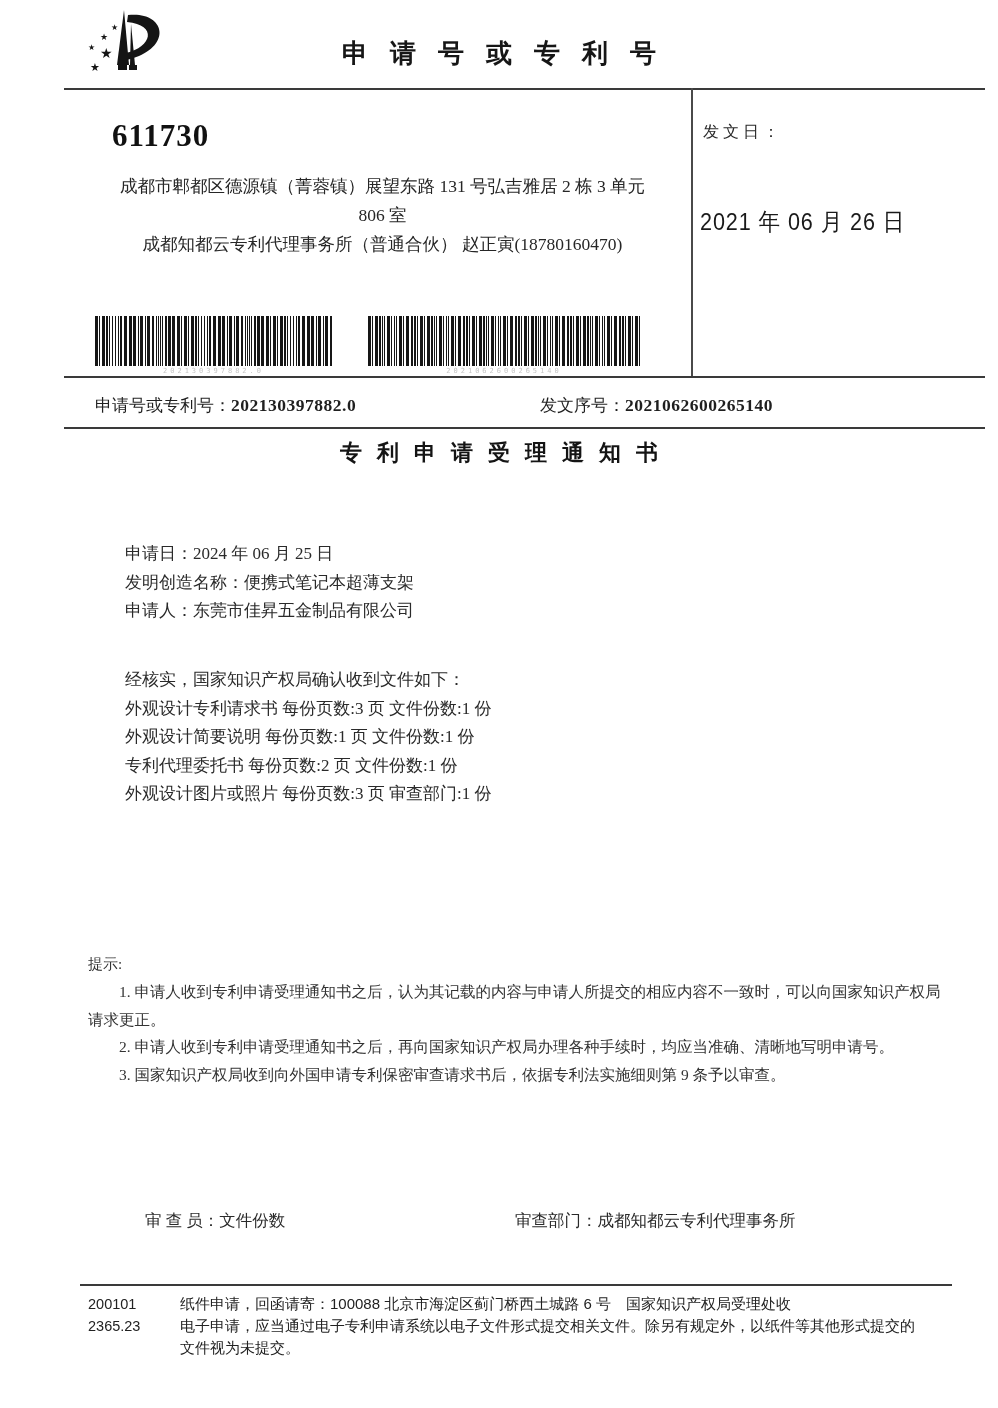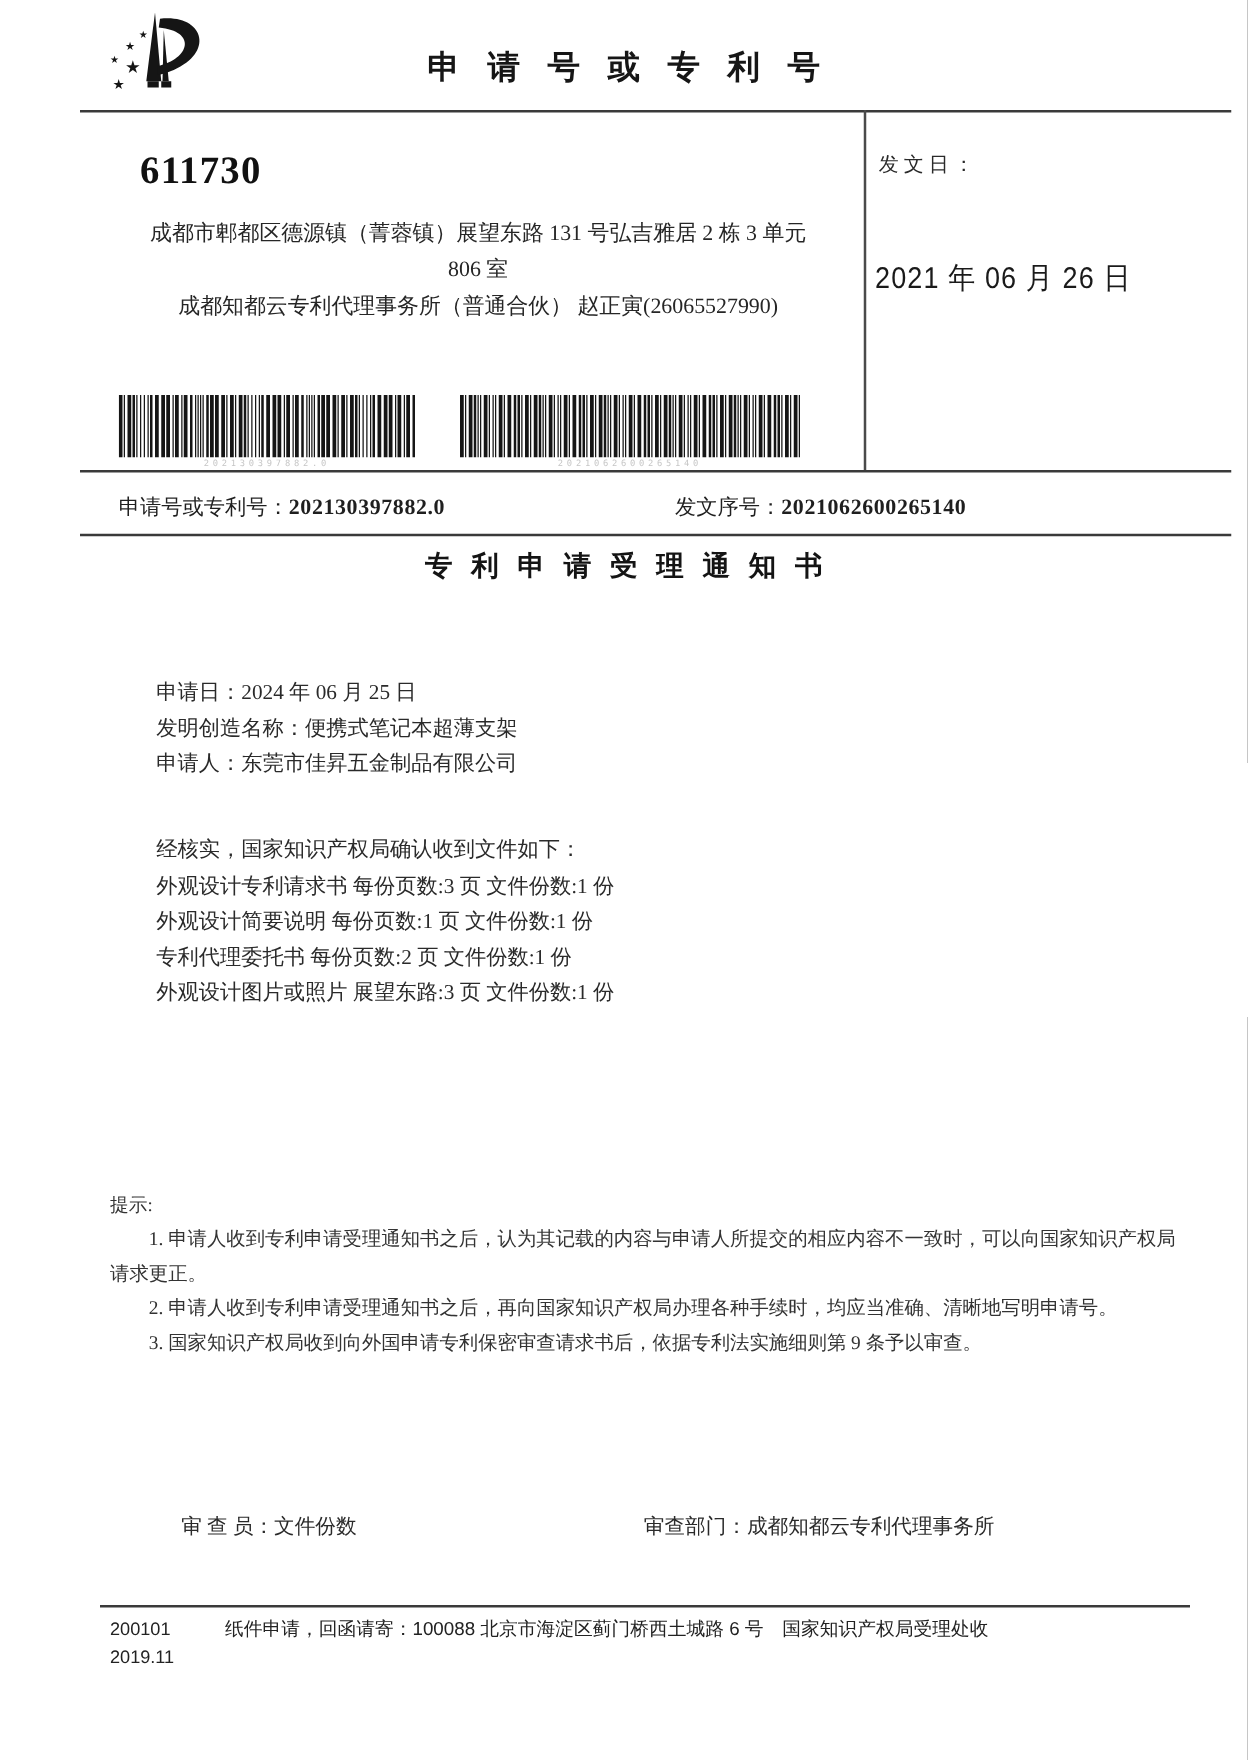--- a/index.html
+++ b/index.html
@@ -85,21 +85,21 @@
   <div class="agency-title sans">申请号或专利号</div>
 
   <div class="rule" style="top:88px;left:64px;width:921px;"></div>
   <div class="vrule" style="left:691px;top:88px;height:288px;"></div>
   <div class="rule" style="top:376px;left:64px;width:921px;"></div>
 
   <div class="postal">611730</div>
   <div class="addr-block">
     <div>成都市郫都区德源镇（菁蓉镇）展望东路 131 号弘吉雅居 2 栋 3 单元</div>
     <div>806 室</div>
-    <div>成都知都云专利代理事务所（普通合伙）  赵正寅(26065527990)</div>
+    <div>成都知都云专利代理事务所（普通合伙）  赵正寅(18780160470)</div>
   </div>
 
   <div class="issue-label">发文日：</div>
   <div class="issue-date">2021 年 06 月 26 日</div>
 
   <div class="barcode" style="left:95px;width:237px;"><i style="width:3px"></i><u style="width:1px"></u><i style="width:1px"></i><u style="width:2px"></u><i style="width:3px"></i><u style="width:1px"></u><i style="width:2px"></i><u style="width:1px"></u><i style="width:1px"></i><u style="width:2px"></u><i style="width:1px"></i><u style="width:2px"></u><i style="width:1px"></i><u style="width:2px"></u><i style="width:1px"></i><u style="width:1px"></u><i style="width:2px"></i><u style="width:2px"></u><i style="width:3px"></i><u style="width:2px"></u><i style="width:3px"></i><u style="width:1px"></u><i style="width:3px"></i><u style="width:2px"></u><i style="width:1px"></i><u style="width:1px"></u><i style="width:3px"></i><u style="width:2px"></u><i style="width:1px"></i><u style="width:1px"></u><i style="width:3px"></i><u style="width:2px"></u><i style="width:2px"></i><u style="width:2px"></u><i style="width:1px"></i><u style="width:1px"></u><i style="width:1px"></i><u style="width:1px"></u><i style="width:1px"></i><u style="width:1px"></u><i style="width:1px"></i><u style="width:2px"></u><i style="width:2px"></i><u style="width:1px"></u><i style="width:3px"></i><u style="width:1px"></u><i style="width:3px"></i><u style="width:2px"></u><i style="width:3px"></i><u style="width:1px"></u><i style="width:1px"></i><u style="width:2px"></u><i style="width:3px"></i><u style="width:1px"></u><i style="width:1px"></i><u style="width:2px"></u><i style="width:3px"></i><u style="width:1px"></u><i style="width:2px"></i><u style="width:1px"></u><i style="width:1px"></i><u style="width:2px"></u><i style="width:1px"></i><u style="width:2px"></u><i style="width:1px"></i><u style="width:2px"></u><i style="width:1px"></i><u style="width:1px"></u><i style="width:2px"></i><u style="width:2px"></u><i style="width:3px"></i><u style="width:2px"></u><i style="width:3px"></i><u style="width:1px"></u><i style="width:3px"></i><u style="width:2px"></u><i style="width:1px"></i><u style="width:1px"></u><i style="width:3px"></i><u style="width:2px"></u><i style="width:1px"></i><u style="width:1px"></u><i style="width:3px"></i><u style="width:2px"></u><i style="width:2px"></i><u style="width:2px"></u><i style="width:1px"></i><u style="width:1px"></u><i style="width:1px"></i><u style="width:1px"></u><i style="width:1px"></i><u style="width:1px"></u><i style="width:1px"></i><u style="width:2px"></u><i style="width:2px"></i><u style="width:1px"></u><i style="width:3px"></i><u style="width:1px"></u><i style="width:3px"></i><u style="width:2px"></u><i style="width:3px"></i><u style="width:1px"></u><i style="width:1px"></i><u style="width:2px"></u><i style="width:3px"></i><u style="width:1px"></u><i style="width:1px"></i><u style="width:2px"></u><i style="width:3px"></i><u style="width:1px"></u><i style="width:2px"></i><u style="width:1px"></u><i style="width:1px"></i><u style="width:2px"></u><i style="width:1px"></i><u style="width:2px"></u><i style="width:1px"></i><u style="width:2px"></u><i style="width:1px"></i><u style="width:1px"></u><i style="width:2px"></i><u style="width:2px"></u><i style="width:3px"></i><u style="width:2px"></u><i style="width:3px"></i><u style="width:1px"></u><i style="width:3px"></i><u style="width:2px"></u><i style="width:1px"></i><u style="width:1px"></u><i style="width:3px"></i><u style="width:2px"></u><i style="width:1px"></i><u style="width:1px"></u><i style="width:3px"></i><u style="width:2px"></u><i style="width:2px"></i></div>
   <div class="barcode" style="left:368px;width:272px;"><i style="width:3px"></i><u style="width:1px"></u><i style="width:1px"></i><u style="width:2px"></u><i style="width:3px"></i><u style="width:1px"></u><i style="width:2px"></i><u style="width:1px"></u><i style="width:1px"></i><u style="width:1px"></u><i style="width:1px"></i><u style="width:2px"></u><i style="width:3px"></i><u style="width:1px"></u><i style="width:1px"></i><u style="width:2px"></u><i style="width:1px"></i><u style="width:1px"></u><i style="width:1px"></i><u style="width:2px"></u><i style="width:3px"></i><u style="width:1px"></u><i style="width:1px"></i><u style="width:2px"></u><i style="width:3px"></i><u style="width:2px"></u><i style="width:2px"></i><u style="width:1px"></u><i style="width:2px"></i><u style="width:1px"></u><i style="width:1px"></i><u style="width:2px"></u><i style="width:3px"></i><u style="width:1px"></u><i style="width:1px"></i><u style="width:2px"></u><i style="width:3px"></i><u style="width:1px"></u><i style="width:2px"></i><u style="width:1px"></u><i style="width:1px"></i><u style="width:1px"></u><i style="width:1px"></i><u style="width:2px"></u><i style="width:3px"></i><u style="width:1px"></u><i style="width:1px"></i><u style="width:2px"></u><i style="width:1px"></i><u style="width:1px"></u><i style="width:1px"></i><u style="width:2px"></u><i style="width:3px"></i><u style="width:1px"></u><i style="width:1px"></i><u style="width:2px"></u><i style="width:3px"></i><u style="width:2px"></u><i style="width:2px"></i><u style="width:1px"></u><i style="width:2px"></i><u style="width:1px"></u><i style="width:1px"></i><u style="width:2px"></u><i style="width:3px"></i><u style="width:1px"></u><i style="width:1px"></i><u style="width:2px"></u><i style="width:3px"></i><u style="width:1px"></u><i style="width:2px"></i><u style="width:1px"></u><i style="width:1px"></i><u style="width:1px"></u><i style="width:1px"></i><u style="width:2px"></u><i style="width:3px"></i><u style="width:1px"></u><i style="width:1px"></i><u style="width:2px"></u><i style="width:1px"></i><u style="width:1px"></u><i style="width:1px"></i><u style="width:2px"></u><i style="width:3px"></i><u style="width:1px"></u><i style="width:1px"></i><u style="width:2px"></u><i style="width:3px"></i><u style="width:2px"></u><i style="width:2px"></i><u style="width:1px"></u><i style="width:2px"></i><u style="width:1px"></u><i style="width:1px"></i><u style="width:2px"></u><i style="width:3px"></i><u style="width:1px"></u><i style="width:1px"></i><u style="width:2px"></u><i style="width:3px"></i><u style="width:1px"></u><i style="width:2px"></i><u style="width:1px"></u><i style="width:1px"></i><u style="width:1px"></u><i style="width:1px"></i><u style="width:2px"></u><i style="width:3px"></i><u style="width:1px"></u><i style="width:1px"></i><u style="width:2px"></u><i style="width:1px"></i><u style="width:1px"></u><i style="width:1px"></i><u style="width:2px"></u><i style="width:3px"></i><u style="width:1px"></u><i style="width:1px"></i><u style="width:2px"></u><i style="width:3px"></i><u style="width:2px"></u><i style="width:2px"></i><u style="width:1px"></u><i style="width:2px"></i><u style="width:1px"></u><i style="width:1px"></i><u style="width:2px"></u><i style="width:3px"></i><u style="width:1px"></u><i style="width:1px"></i><u style="width:2px"></u><i style="width:3px"></i><u style="width:1px"></u><i style="width:2px"></i><u style="width:1px"></u><i style="width:1px"></i><u style="width:1px"></u><i style="width:1px"></i><u style="width:2px"></u><i style="width:3px"></i><u style="width:1px"></u><i style="width:1px"></i><u style="width:2px"></u><i style="width:1px"></i><u style="width:1px"></u><i style="width:1px"></i><u style="width:2px"></u><i style="width:3px"></i><u style="width:1px"></u><i style="width:1px"></i><u style="width:2px"></u><i style="width:3px"></i><u style="width:2px"></u><i style="width:2px"></i><u style="width:1px"></u><i style="width:2px"></i><u style="width:1px"></u><i style="width:1px"></i><u style="width:2px"></u><i style="width:3px"></i><u style="width:1px"></u><i style="width:1px"></i><u style="width:2px"></u><i style="width:3px"></i><u style="width:1px"></u><i style="width:2px"></i></div>
   <div class="bc-caption" style="left:95px;width:237px;">202130397882.0</div>
   <div class="bc-caption" style="left:368px;width:272px;">2021062600265140</div>
 
@@ -117,39 +117,40 @@
     <div><span>申请日：</span><span>2024 年 06 月 25 日</span></div>
     <div><span>发明创造名称：</span><span>便携式笔记本超薄支架</span></div>
     <div><span>申请人：</span><span>东莞市佳昇五金制品有限公司</span></div>
   </div>
 
   <div class="docs">
     <div>经核实，国家知识产权局确认收到文件如下：</div>
     <div>外观设计专利请求书 每份页数:3 页  文件份数:1 份</div>
     <div>外观设计简要说明 每份页数:1 页  文件份数:1 份</div>
     <div>专利代理委托书 每份页数:2 页  文件份数:1 份</div>
-    <div>外观设计图片或照片 展望东路:3 页  文件份数:1 份</div>
+    <div>外观设计图片或照片 每份页数:3 页  审查部门:1 份</div>
   </div>
 
   <div class="tips-label">提示:</div>
   <div class="tips">
     <p>1. 申请人收到专利申请受理通知书之后，认为其记载的内容与申请人所提交的相应内容不一致时，可以向国家知识产权局请求更正。</p>
     <p>2. 申请人收到专利申请受理通知书之后，再向国家知识产权局办理各种手续时，均应当准确、清晰地写明申请号。</p>
     <p>3. 国家知识产权局收到向外国申请专利保密审查请求书后，依据专利法实施细则第 9 条予以审查。</p>
   </div>
 
   <div class="examiner">
     <span>审 查 员：</span><span>文件份数</span>
   </div>
   <div class="dept">
     <span>审查部门：</span><span>成都知都云专利代理事务所</span>
   </div>
 
   <div class="rule" style="top:1284px;left:80px;width:872px;"></div>
   <div class="footer-codes sans">
     <div>200101</div>
-    <div>2019.11</div>
+    <div>2365.23</div>
   </div>
   <div class="footer-text sans">
     <p>纸件申请，回函请寄：100088  北京市海淀区蓟门桥西土城路 6 号　国家知识产权局受理处收</p>
+    <p>电子申请，应当通过电子专利申请系统以电子文件形式提交相关文件。除另有规定外，以纸件等其他形式提交的文件视为未提交。</p>
   </div>
 
 </div>
 
 </body></html>

